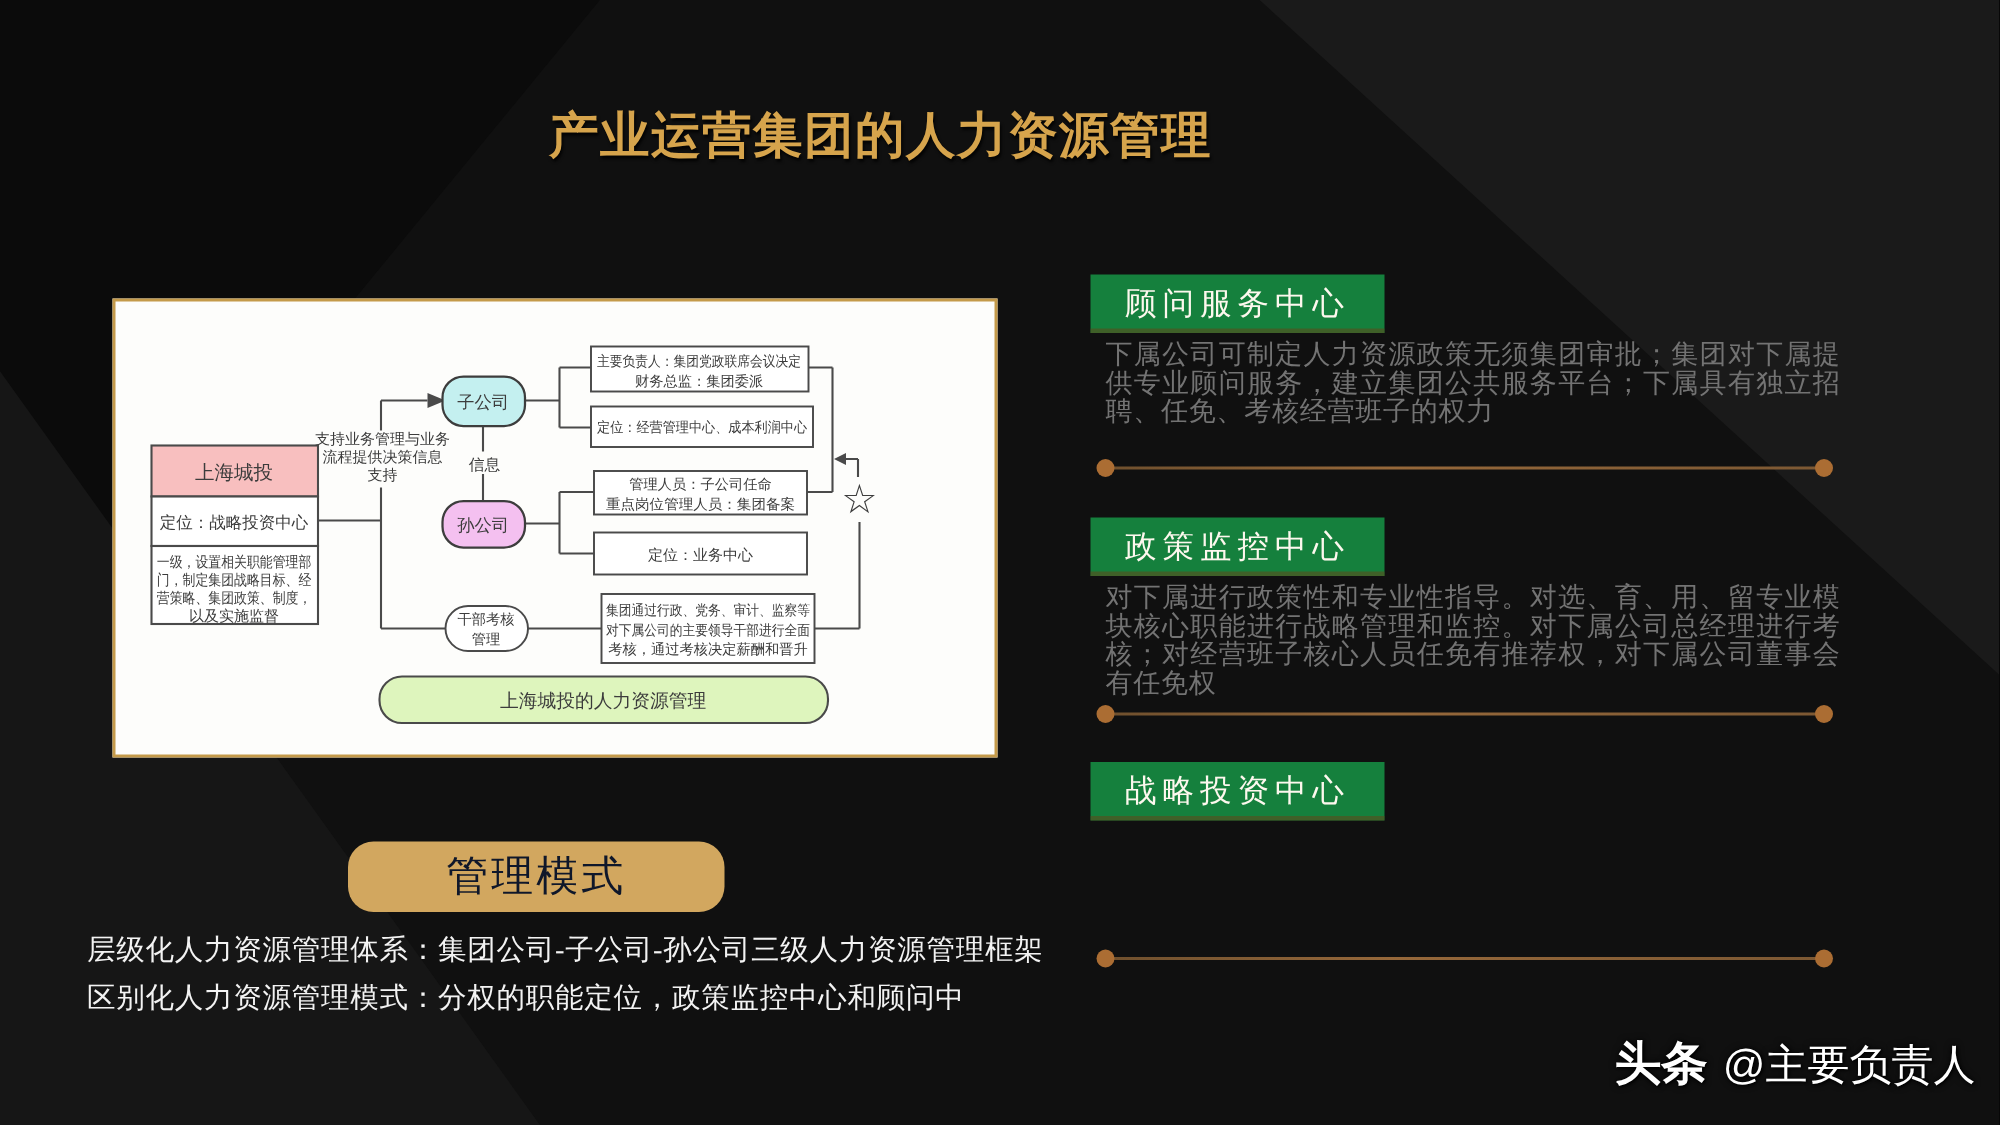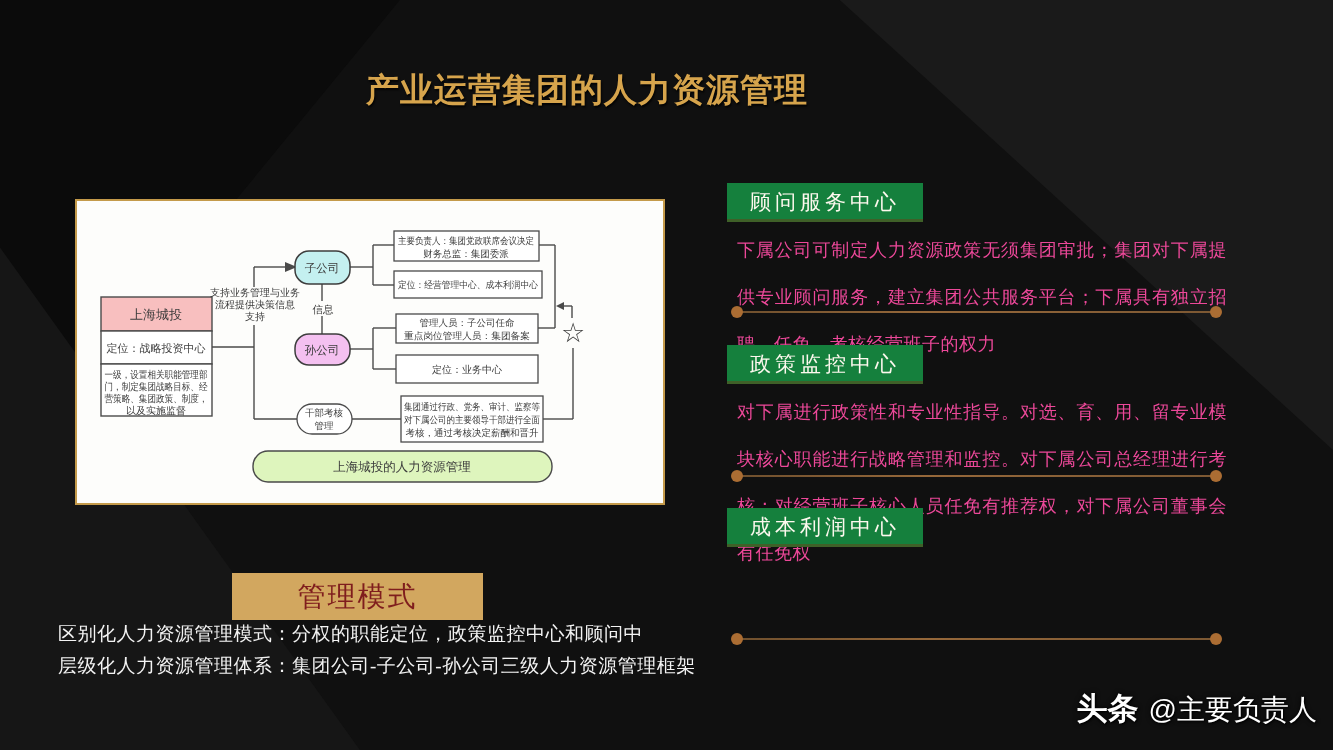--- a/index.html
+++ b/index.html
@@ -30,39 +30,39 @@
   
   .section{position:absolute;left:727px;width:500px;height:163px;}
   .sec-head{
     position:absolute;left:0;top:0;width:196px;height:39px;
     background:#15803d;border-bottom:3px solid rgba(98,70,24,.55);
     color:#fdf8ee;font-size:21px;letter-spacing:4px;
     text-align:center;line-height:38px;box-sizing:border-box;
   }
   .sec-body{
     position:absolute;left:10px;top:44px;width:490px;
-    color:#ec4899;font-size:18px;line-height:47px;letter-spacing:.5px;
+    color:#737373;font-size:18px;line-height:19px;letter-spacing:.5px;
     text-align:justify;
   }
   .divider{
     position:absolute;left:6px;top:128px;width:487px;height:2px;
     background:linear-gradient(90deg,#6e4f2d,#96683a 40%,#7c5833);
   }
   .divider::before,.divider::after{
     content:"";position:absolute;top:-5px;width:12px;height:12px;border-radius:50%;
     background:#ab6d33;
   }
   .divider::before{left:-2px;}
   .divider::after{right:-2px;}
 
   
   .mode-box{
-    position:absolute;left:232px;top:573px;width:251px;height:47px;
-    background:#d2a75f;color:#7f1d1d;font-size:28px;letter-spacing:2px;
-    text-align:center;line-height:47px;
+    position:absolute;left:232px;top:561px;width:251px;height:47px;
+    background:#d2a75f;color:#0f172a;font-size:28px;letter-spacing:2px;
+    text-align:center;line-height:47px;border-radius:17px;
   }
   .mode-lines{
     position:absolute;left:58px;top:618px;width:680px;
     color:#f3f3f3;font-size:19px;line-height:32px;letter-spacing:.5px;
   }
 
   
   .watermark{
     position:absolute;right:16px;top:688px;
     font-family:"Liberation Sans", sans-serif;color:#ffffff;
@@ -190,27 +190,27 @@
     <div class="sec-head">顾问服务中心</div>
     <div class="sec-body">下属公司可制定人力资源政策无须集团审批；集团对下属提供专业顾问服务，建立集团公共服务平台；下属具有独立招聘、任免、考核经营班子的权力</div>
     <div class="divider"></div>
   </div>
   <div class="section" style="top:345px">
     <div class="sec-head">政策监控中心</div>
     <div class="sec-body">对下属进行政策性和专业性指导。对选、育、用、留专业模块核心职能进行战略管理和监控。对下属公司总经理进行考核；对经营班子核心人员任免有推荐权，对下属公司董事会有任免权</div>
     <div class="divider" style="top:130px"></div>
   </div>
   <div class="section" style="top:508px">
-    <div class="sec-head">成本利润中心</div>
+    <div class="sec-head">战略投资中心</div>
     <div class="divider" style="top:130px"></div>
   </div>
 
   <div class="mode-box">管理模式</div>
   <div class="mode-lines">
+    <div>层级化人力资源管理体系：集团公司-子公司-孙公司三级人力资源管理框架</div>
     <div>区别化人力资源管理模式：分权的职能定位，政策监控中心和顾问中</div>
-    <div>层级化人力资源管理体系：集团公司-子公司-孙公司三级人力资源管理框架</div>
   </div>
 
   <div class="watermark">
     <span class="wm-brand">头条</span>
     <span class="wm-handle">@主要负责人</span>
   </div>
 </div>
 
 </body></html>

